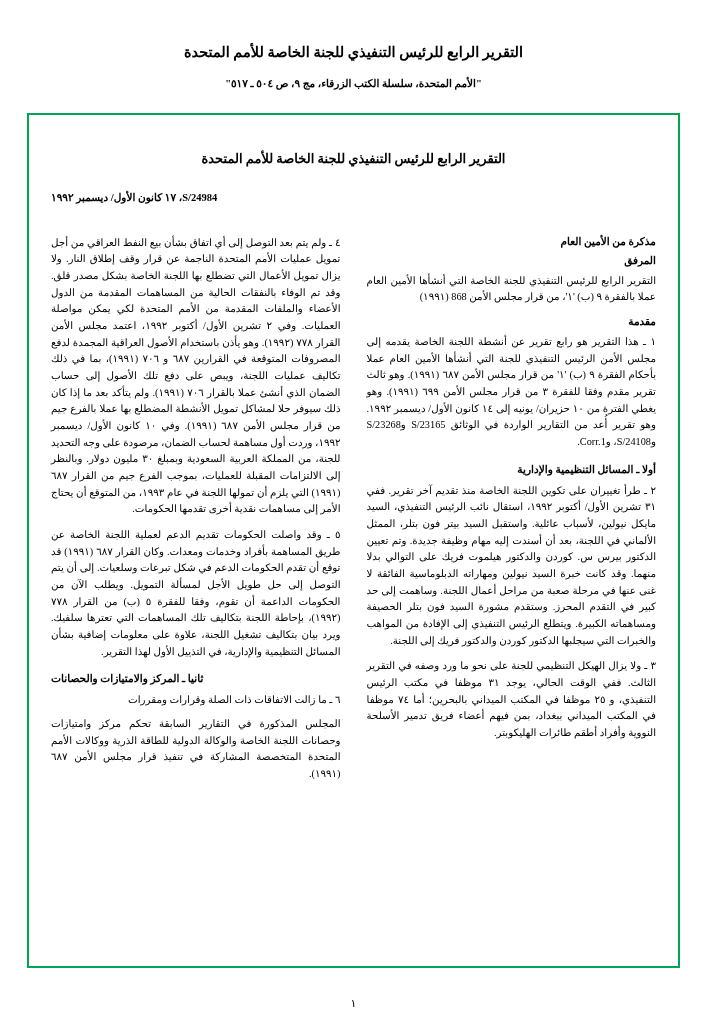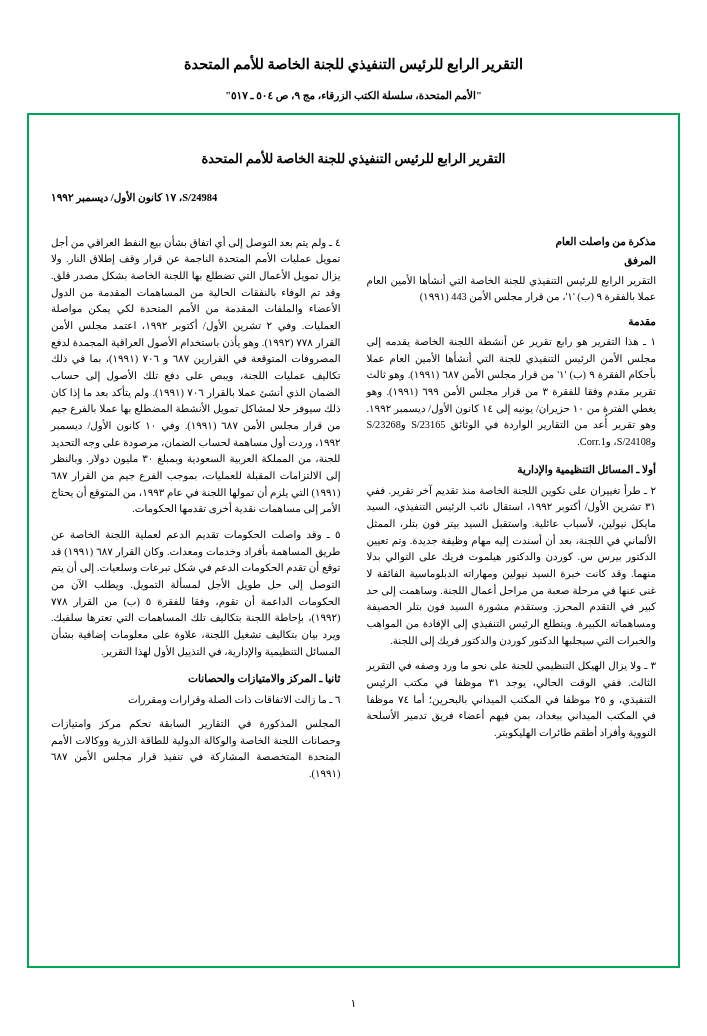--- a/index.html
+++ b/index.html
@@ -13,21 +13,21 @@
     font-family: "Liberation Serif", "DejaVu Serif", serif;
     color: #000000;
     position: relative;
     overflow: hidden;
   }
   .page {
     position: relative;
     width: 707px;
     height: 1036px;
     box-sizing: border-box;
-    padding: 12px;
+    padding: 0;
   }
   
   .doc-header {
     text-align: center;
     padding: 42px 60px 0 60px;
   }
   .doc-title {
     font-size: 14.5px;
     font-weight: bold;
     line-height: 1.5;
@@ -87,21 +87,21 @@
   }
   .para.tight { margin-bottom: 7px; }
   .sec-head {
     font-size: 10.6px;
     font-weight: bold;
     margin: 12px 0 8px 0;
     text-align: right;
     direction: rtl;
   }
   .sec-head.center {
-    text-align: right;
+    text-align: left;
   }
   .small-head {
     font-size: 10.5px;
     font-weight: bold;
     margin: 2px 0 7px 0;
     text-align: right;
   }
   .spacer-top { margin-top: 2px; }
   .page-number {
     position: absolute;
@@ -123,24 +123,24 @@
   </div>
 
   <div class="frame" style="border-color: rgb(0, 166, 81);">
 
     <div class="frame-title">التقرير الرابع للرئيس التنفيذي للجنة الخاصة للأمم المتحدة</div>
     <div class="frame-symbol">S/24984، ١٧ كانون الأول/ ديسمبر ١٩٩٢</div>
 
     <div class="columns">
 
       <div class="col">
-        <div class="small-head">مذكرة من واصلت العام</div>
+        <div class="small-head">مذكرة من الأمين العام</div>
 
         <div class="small-head">المرفق</div>
-        <p class="para">التقرير الرابع للرئيس التنفيذي للجنة الخاصة التي أنشأها الأمين العام عملا بالفقرة ٩ (ب) '١'، من قرار مجلس الأمن 443 (١٩٩١)</p>
+        <p class="para">التقرير الرابع للرئيس التنفيذي للجنة الخاصة التي أنشأها الأمين العام عملا بالفقرة ٩ (ب) '١'، من قرار مجلس الأمن 868 (١٩٩١)</p>
 
         <div class="small-head">مقدمة</div>
         <p class="para">١ ـ   هذا التقرير هو رابع تقرير عن أنشطة اللجنة الخاصة يقدمه إلى مجلس الأمن الرئيس التنفيذي للجنة التي أنشأها الأمين العام عملا بأحكام الفقرة ٩ (ب) '١' من قرار مجلس الأمن ٦٨٧ (١٩٩١). وهو ثالث تقرير مقدم وفقا للفقرة ٣ من قرار مجلس الأمن ٦٩٩ (١٩٩١). وهو يغطي الفترة من ١٠ حزيران/ يونيه إلى ١٤ كانون الأول/ ديسمبر ١٩٩٢. وهو تقرير أُعد من التقارير الواردة في الوثائق S/23165 وS/23268 وS/24108، وCorr.1.</p>
 
         <div class="sec-head">أولا ـ  المسائل التنظيمية والإدارية</div>
         <p class="para">٢ ـ   طرأ تغييران على تكوين اللجنة الخاصة منذ تقديم آخر تقرير. ففي ٣١ تشرين الأول/ أكتوبر ١٩٩٢، استقال نائب الرئيس التنفيذي، السيد مايكل نيولين، لأسباب عائلية. واستقبل السيد بيتر فون بتلر، الممثل الألماني في اللجنة، بعد أن أسندت إليه مهام وظيفة جديدة. وتم تعيين الدكتور بيرس س. كوردن والدكتور هيلموت فريك على التوالي بدلا منهما. وقد كانت خبرة السيد نيولين ومهاراته الدبلوماسية الفائقة لا غنى عنها في مرحلة صعبة من مراحل أعمال اللجنة. وساهمت إلى حد كبير في التقدم المحرز. وستقدم مشورة السيد فون بتلر الحصيفة ومساهماته الكبيرة. ويتطلع الرئيس التنفيذي إلى الإفادة من المواهب والخبرات التي سيجلبها الدكتور كوردن والدكتور فريك إلى اللجنة.</p>
         <p class="para">٣ ـ   ولا يزال الهيكل التنظيمي للجنة على نحو ما ورد وصفه في التقرير الثالث. ففي الوقت الحالي، يوجد ٣١ موظفا في مكتب الرئيس التنفيذي، و ٢٥ موظفا في المكتب الميداني بالبحرين؛ أما ٧٤ موظفا في المكتب الميداني ببغداد، بمن فيهم أعضاء فريق تدمير الأسلحة النووية وأفراد أطقم طائرات الهليكوبتر.</p>
       </div>
 
       <div class="col">

